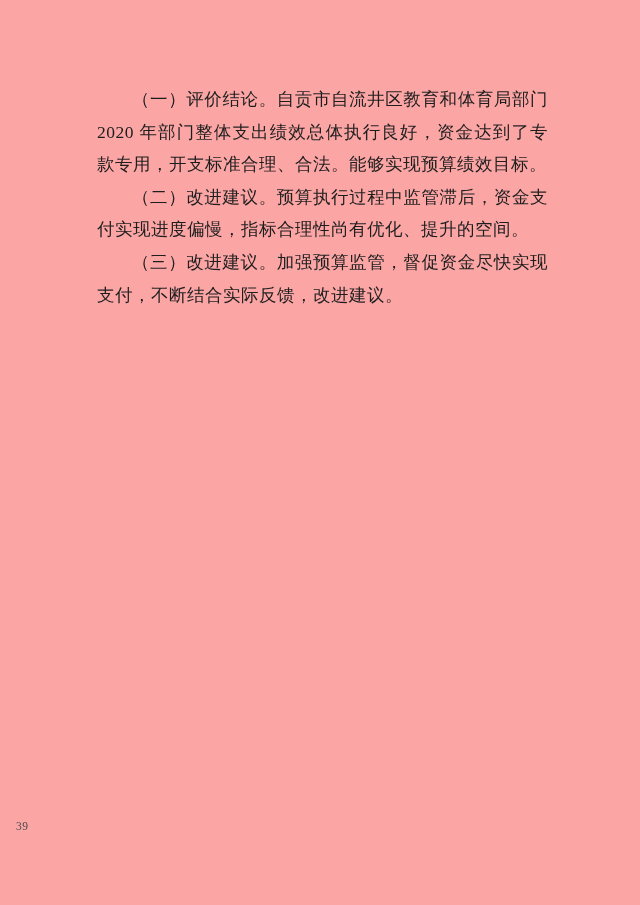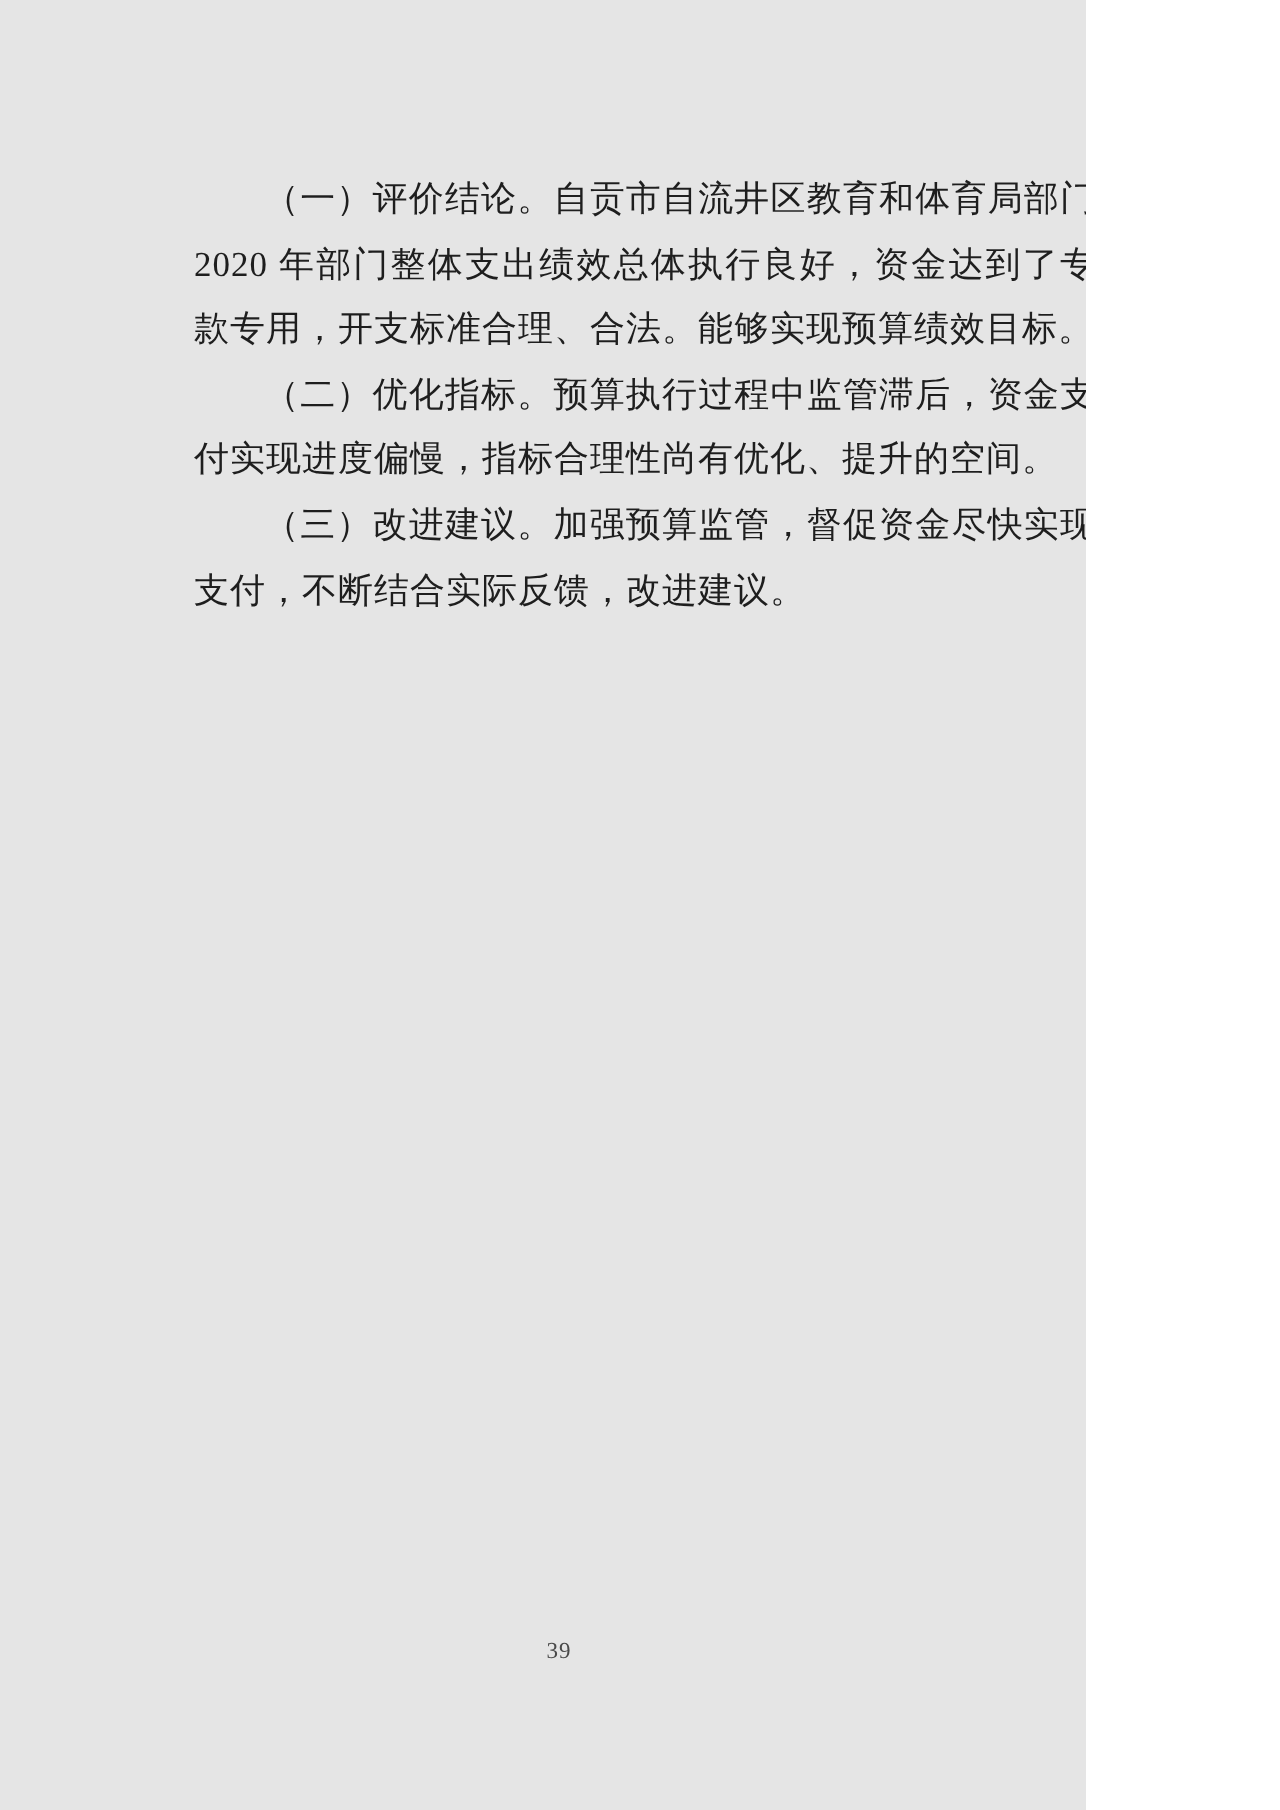--- a/index.html
+++ b/index.html
@@ -2,27 +2,26 @@
 <html><head>
 <meta charset="utf-8">
 <style>
   html, body {
     margin: 0;
     padding: 0;
     background: #ffffff;
   }
   .page {
     position: relative;
-    width: 524px;
+    width: 640px;
     height: 905px;
-    background: #e5e5e5;
+    background: #fca5a5;
     overflow: hidden;
     font-family: "Liberation Serif", "DejaVu Serif", serif;
     color: #1e1e1e;
-    padding-left: 19px;
   }
   .doc-body {
     position: absolute;
     left: 97px;
     top: 83px;
     width: 451px;
   }
   .doc-body p {
     margin: 0;
     font-size: 17.5px;
@@ -30,29 +29,28 @@
     letter-spacing: 0.5px;
     text-align: justify;
     text-indent: 2em;
     word-break: break-all;
   }
   .page-number {
     position: absolute;
     left: 16px;
     right: 0;
     top: 820px;
-    text-align: center;
     font-size: 11.5px;
     color: #4a4a4a;
     letter-spacing: 0.5px;
   }
 </style>
 </head>
 <body>
 
 <div class="page">
   <div class="doc-body">
     <p>（一）评价结论。自贡市自流井区教育和体育局部门2020 年部门整体支出绩效总体执行良好，资金达到了专款专用，开支标准合理、合法。能够实现预算绩效目标。</p>
-    <p>（二）优化指标。预算执行过程中监管滞后，资金支付实现进度偏慢，指标合理性尚有优化、提升的空间。</p>
+    <p>（二）改进建议。预算执行过程中监管滞后，资金支付实现进度偏慢，指标合理性尚有优化、提升的空间。</p>
     <p>（三）改进建议。加强预算监管，督促资金尽快实现支付，不断结合实际反馈，改进建议。</p>
   </div>
   <div class="page-number">39</div>
 </div>
 
 </body></html>

